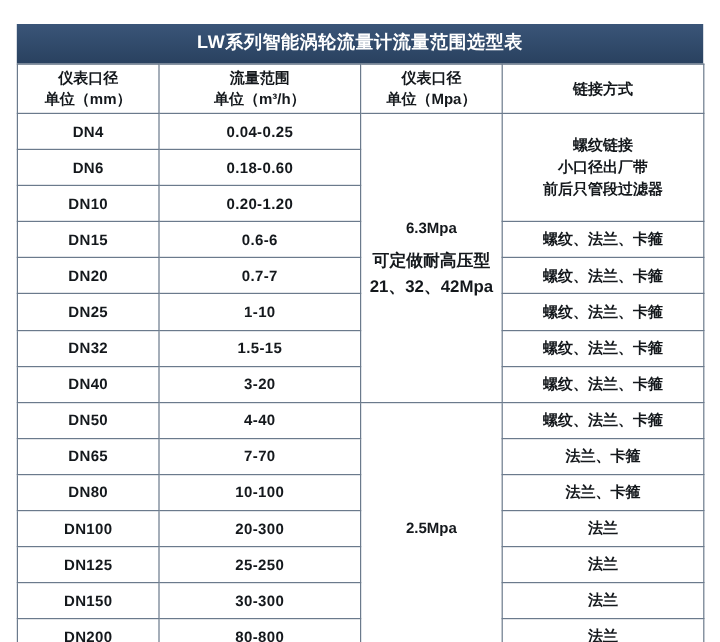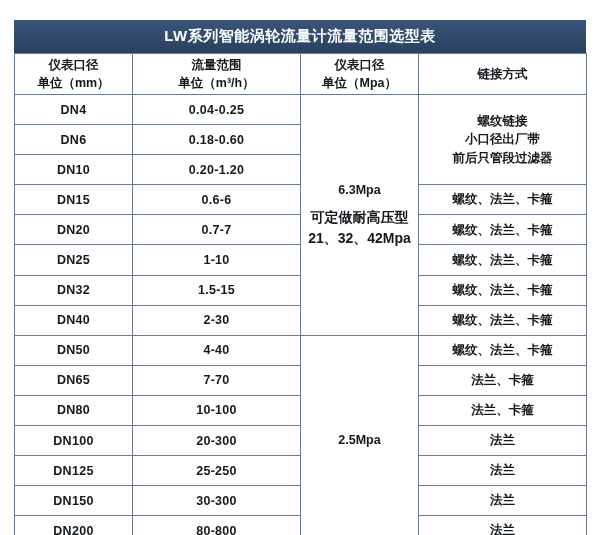--- a/index.html
+++ b/index.html
@@ -150,21 +150,21 @@
         </tr>
         <tr>
           <td class="c-dn">DN32</td>
           <td class="c-flow">1.5-15</td>
           <td class="c-conn" rowspan="1">
             <div>螺纹、法兰、卡箍</div>
           </td>
         </tr>
         <tr>
           <td class="c-dn">DN40</td>
-          <td class="c-flow">2-30</td>
+          <td class="c-flow">3-20</td>
           <td class="c-conn" rowspan="1">
             <div>螺纹、法兰、卡箍</div>
           </td>
         </tr>
         <tr>
           <td class="c-dn">DN50</td>
           <td class="c-flow">4-40</td>
           <td class="c-press" rowspan="7">
             <div>2.5Mpa</div>
           </td>

